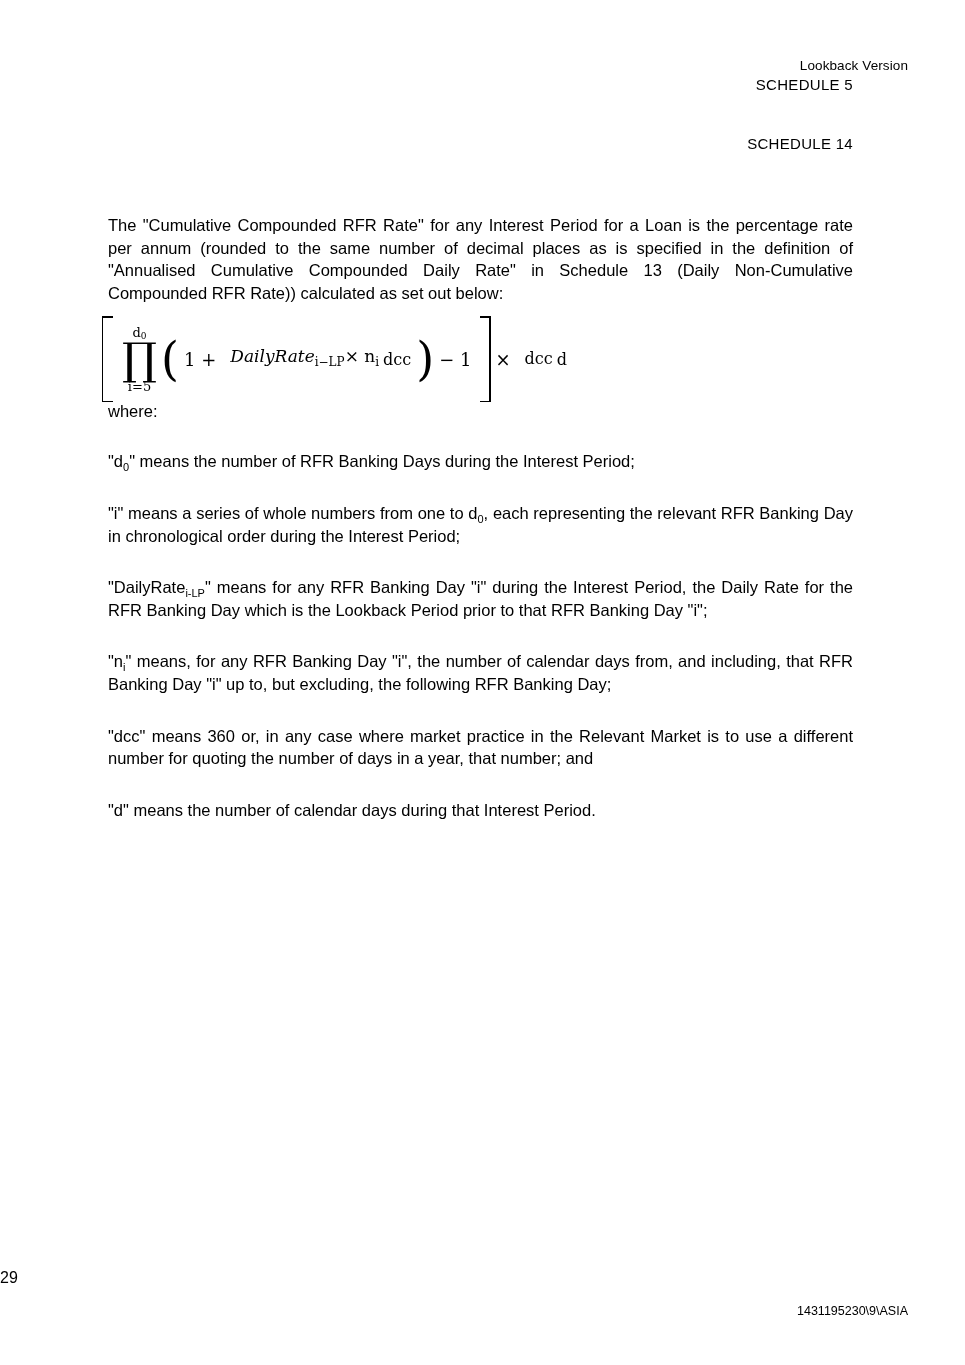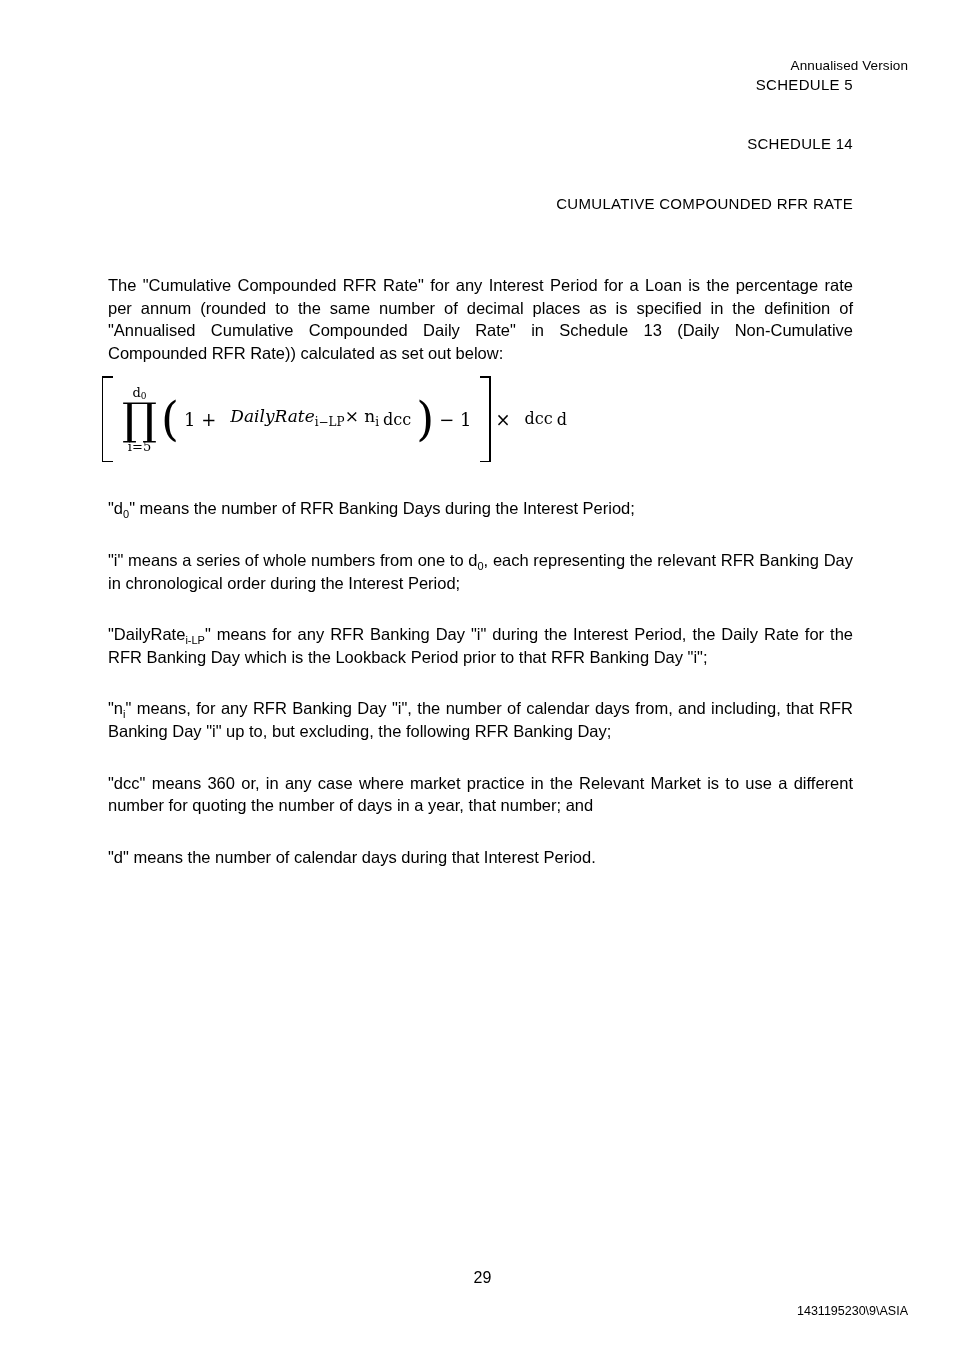--- a/index.html
+++ b/index.html
@@ -140,43 +140,41 @@
   .sub-it { font-size: 12px; vertical-align: sub; font-style: normal; }
   .where {
     font-size: 16.5px;
     margin-top: -6px;
   }
   .page-number {
     position: absolute;
     left: 0;
     right: 0;
     bottom: 78px;
-    text-align: center;
     font-size: 16px;
   }
   .doc-ref {
     position: absolute;
     right: 57px;
     bottom: 47px;
     font-size: 12.5px;
     margin-top: 15px;
   }
 </style>
 </head>
 <body>
 
 <div class="page">
 
-  <div class="exec-version">Annualised Version</div>
+  <div class="exec-version">Lookback Version</div>
 
   <div class="content">
 
     <div class="heading h-schedule5">SCHEDULE 5</div>
     <div class="heading h-schedule14">SCHEDULE 14</div>
-    <div class="heading h-title">CUMULATIVE COMPOUNDED RFR RATE</div>
 
     <div class="body-para intro">The "Cumulative Compounded RFR Rate" for any Interest Period for a Loan is the percentage rate per annum (rounded to the same number of decimal places as is specified in the definition of "Annualised Cumulative Compounded Daily Rate" in Schedule 13 (Daily Non-Cumulative Compounded RFR Rate)) calculated as set out below:</div>
 
     <div class="formula-wrap">
       <div class="formula">
         <span class="bracket bracket-l">
             <span></span>
           </span>
 
         <span class="prod">
@@ -204,20 +202,21 @@
         <span class="op">×</span>
 
         <span class="frac frac-small">
           <span class="frac-num">dcc</span>
           <span class="frac-bar"></span>
           <span class="frac-den">d</span>
         </span>
       </div>
     </div>
 
+    <div class="where">where:</div>
 
     <div class="body-para para">
       <span>"d</span><sub>0</sub><span>" means the number of RFR Banking Days during the Interest Period;</span>
     </div>
 
     <div class="body-para para">
       <span>"i</span><span>" means a series of whole numbers from one to d<sub>0</sub>, each representing the relevant RFR Banking Day in chronological order during the Interest Period;</span>
     </div>
 
     <div class="body-para para">

